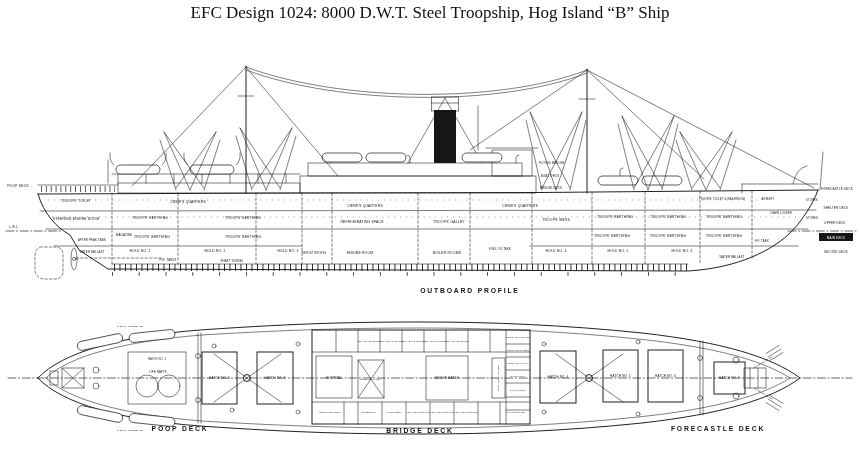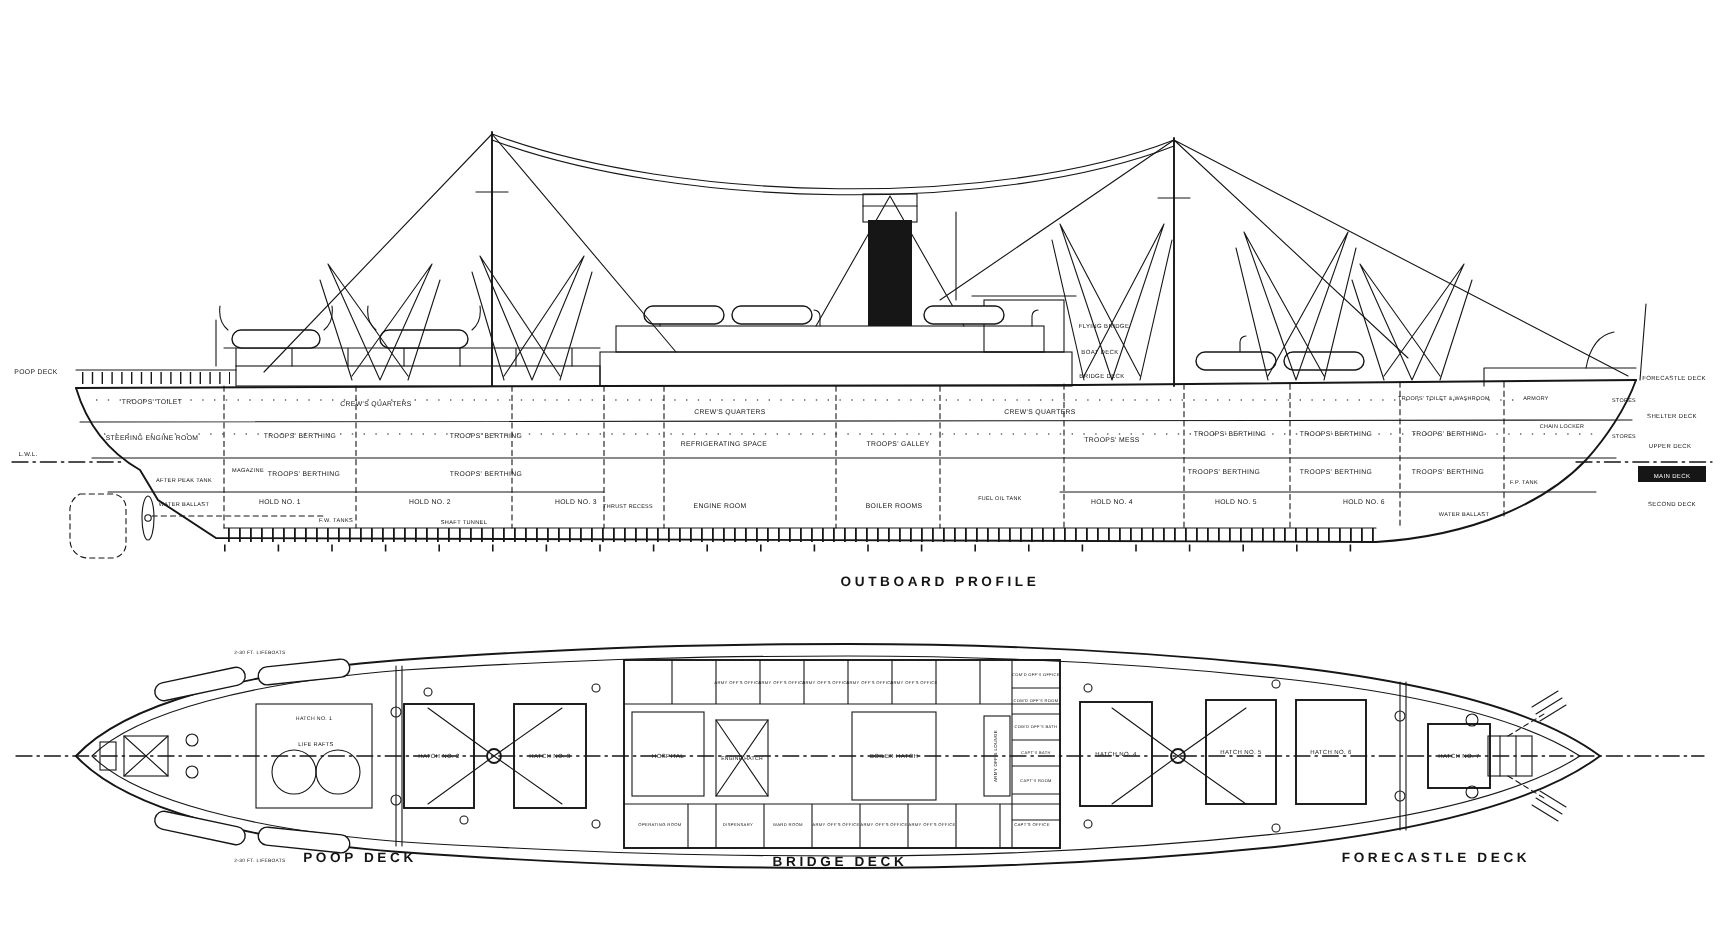--- a/index.html
+++ b/index.html
@@ -19,20 +19,21 @@
   .dots{stroke:#161616;stroke-width:.6;stroke-dasharray:.7 5.2;fill:none;}
   .ticks{stroke:#161616;stroke-width:7;stroke-dasharray:.9 4.6;}
   .ticks2{stroke:#161616;stroke-width:3.5;stroke-dasharray:.8 26;}
   .ticks3{stroke:#161616;stroke-width:6;stroke-dasharray:.7 4.2;}
   .boat{stroke:#161616;fill:#ffffff;stroke-width:.7;}
 </style>
 </head>
 <body>
 
 <div class="page">
+  <div class="title">EFC Design 1024:  8000 D.W.T. Steel Troopship, Hog Island “B” Ship</div>
 
   <svg width="860" height="465" viewBox="0 0 860 465">
 
     <g id="profile">
       <path class="ln t dashdot" d="M6,231H62 M788,231H856"></path>
 
       <path class="ln" d="M38,194 C44,214 56,227 70,235 L79,250 L108,269 L688,271 C737,268 773,251 793,230 C803,219 813,204 818,190"></path>
       <path class="ln" d="M38,194 L300,193 L540,192.5 L818,190"></path>
       <path class="ln t" d="M40,211 L816,210"></path>
       <path class="ln t" d="M46,229 L808,229"></path>

